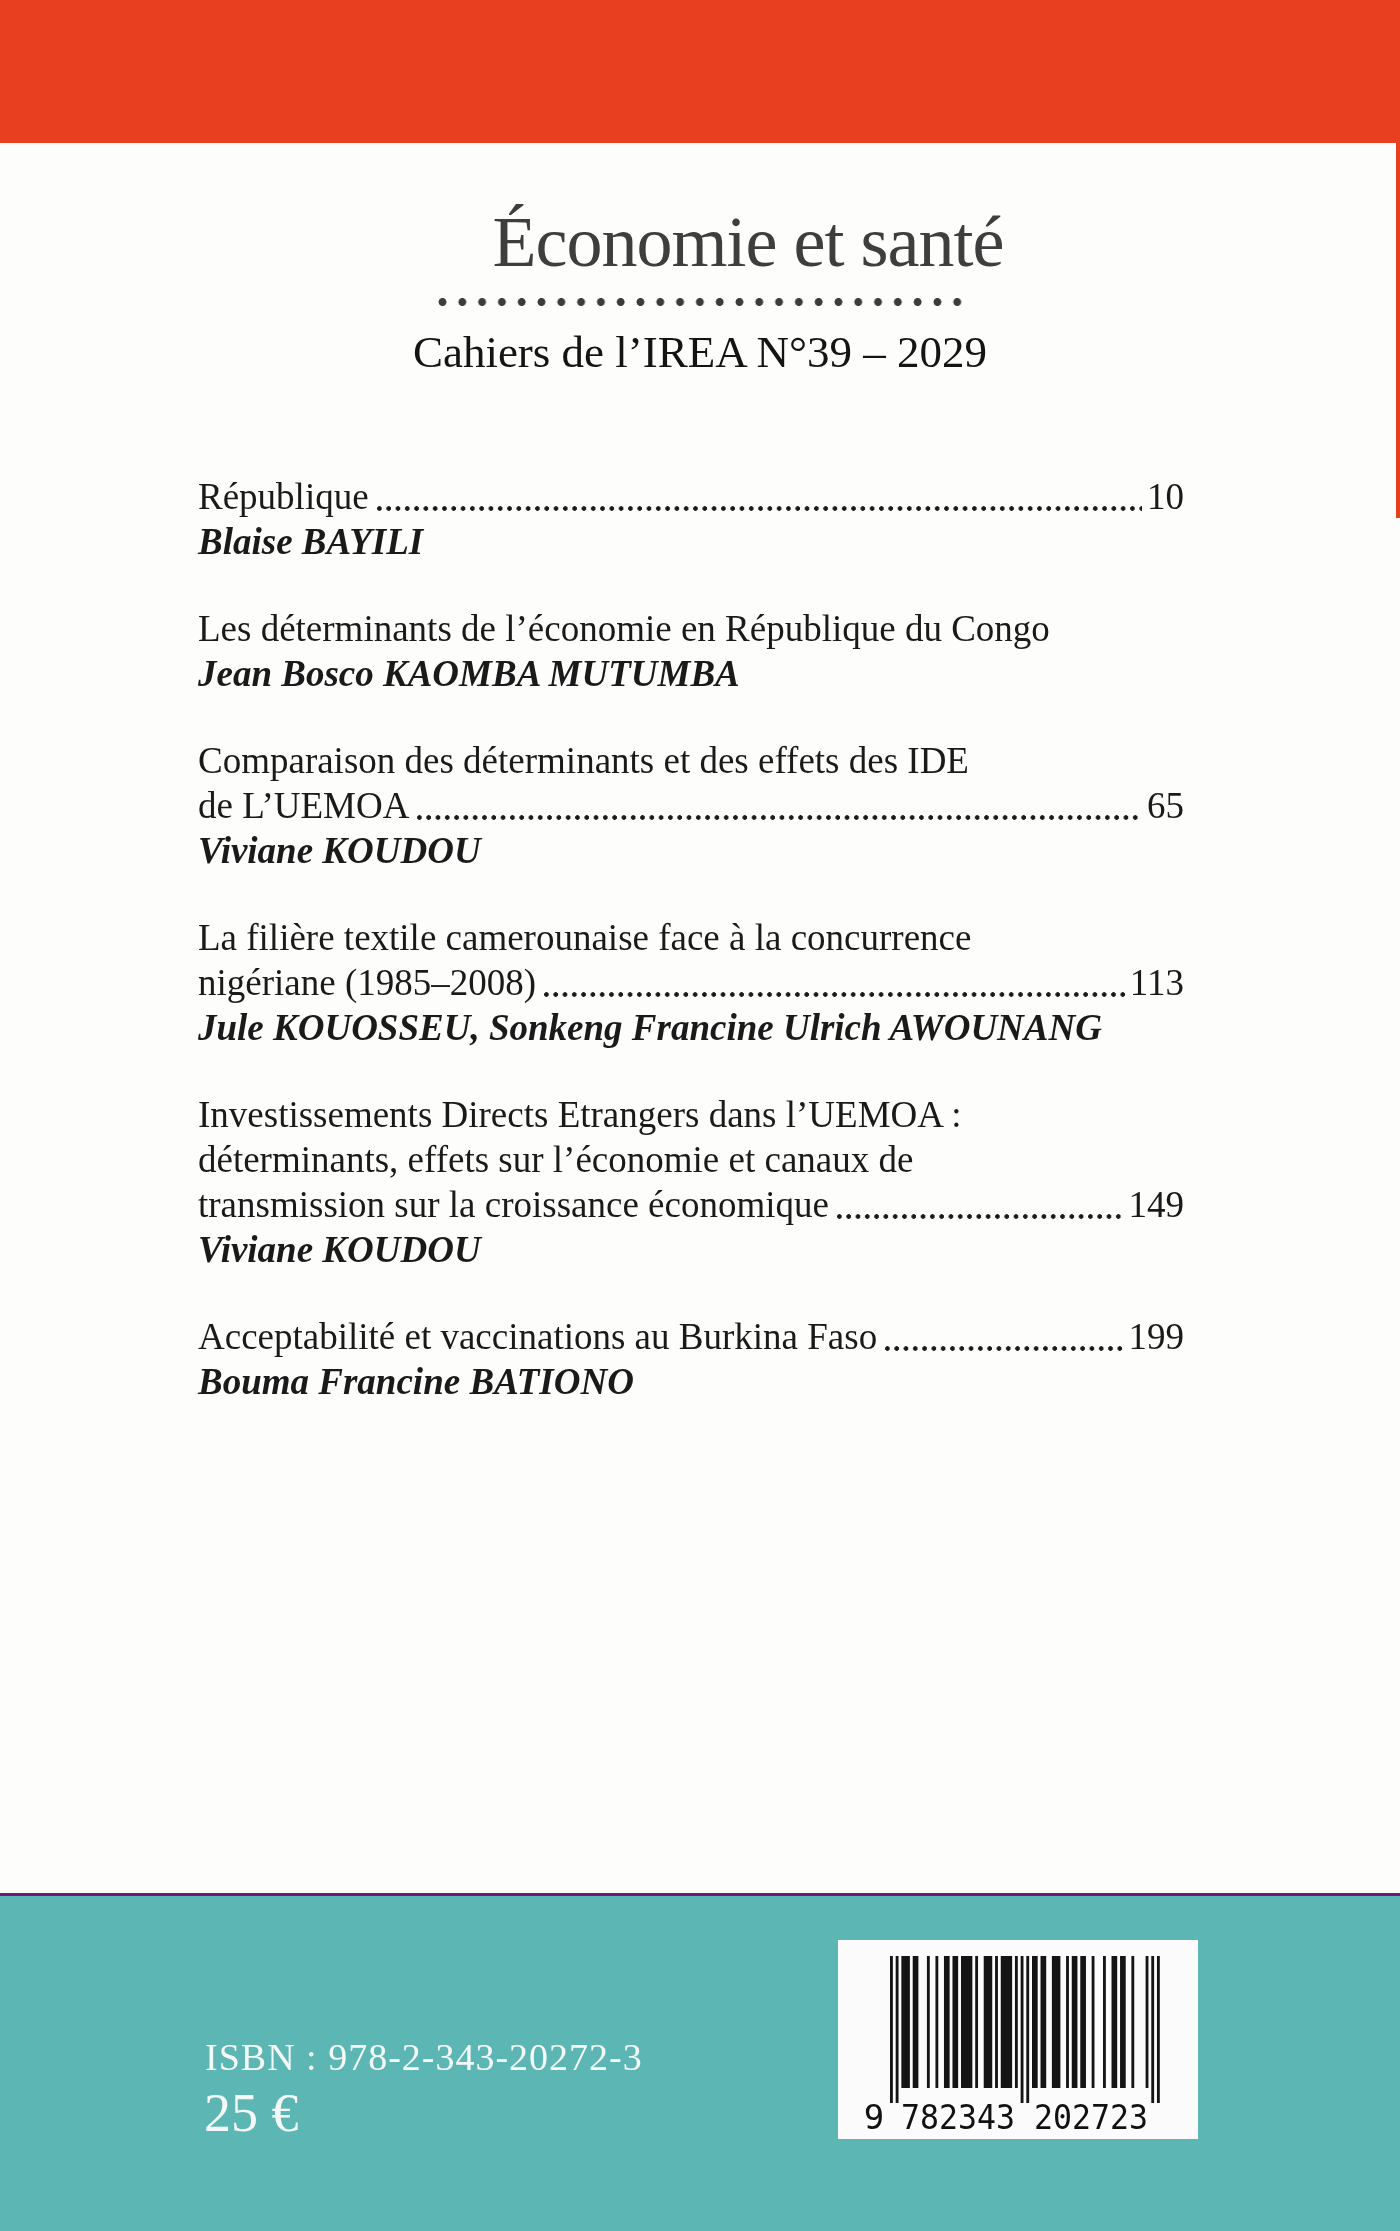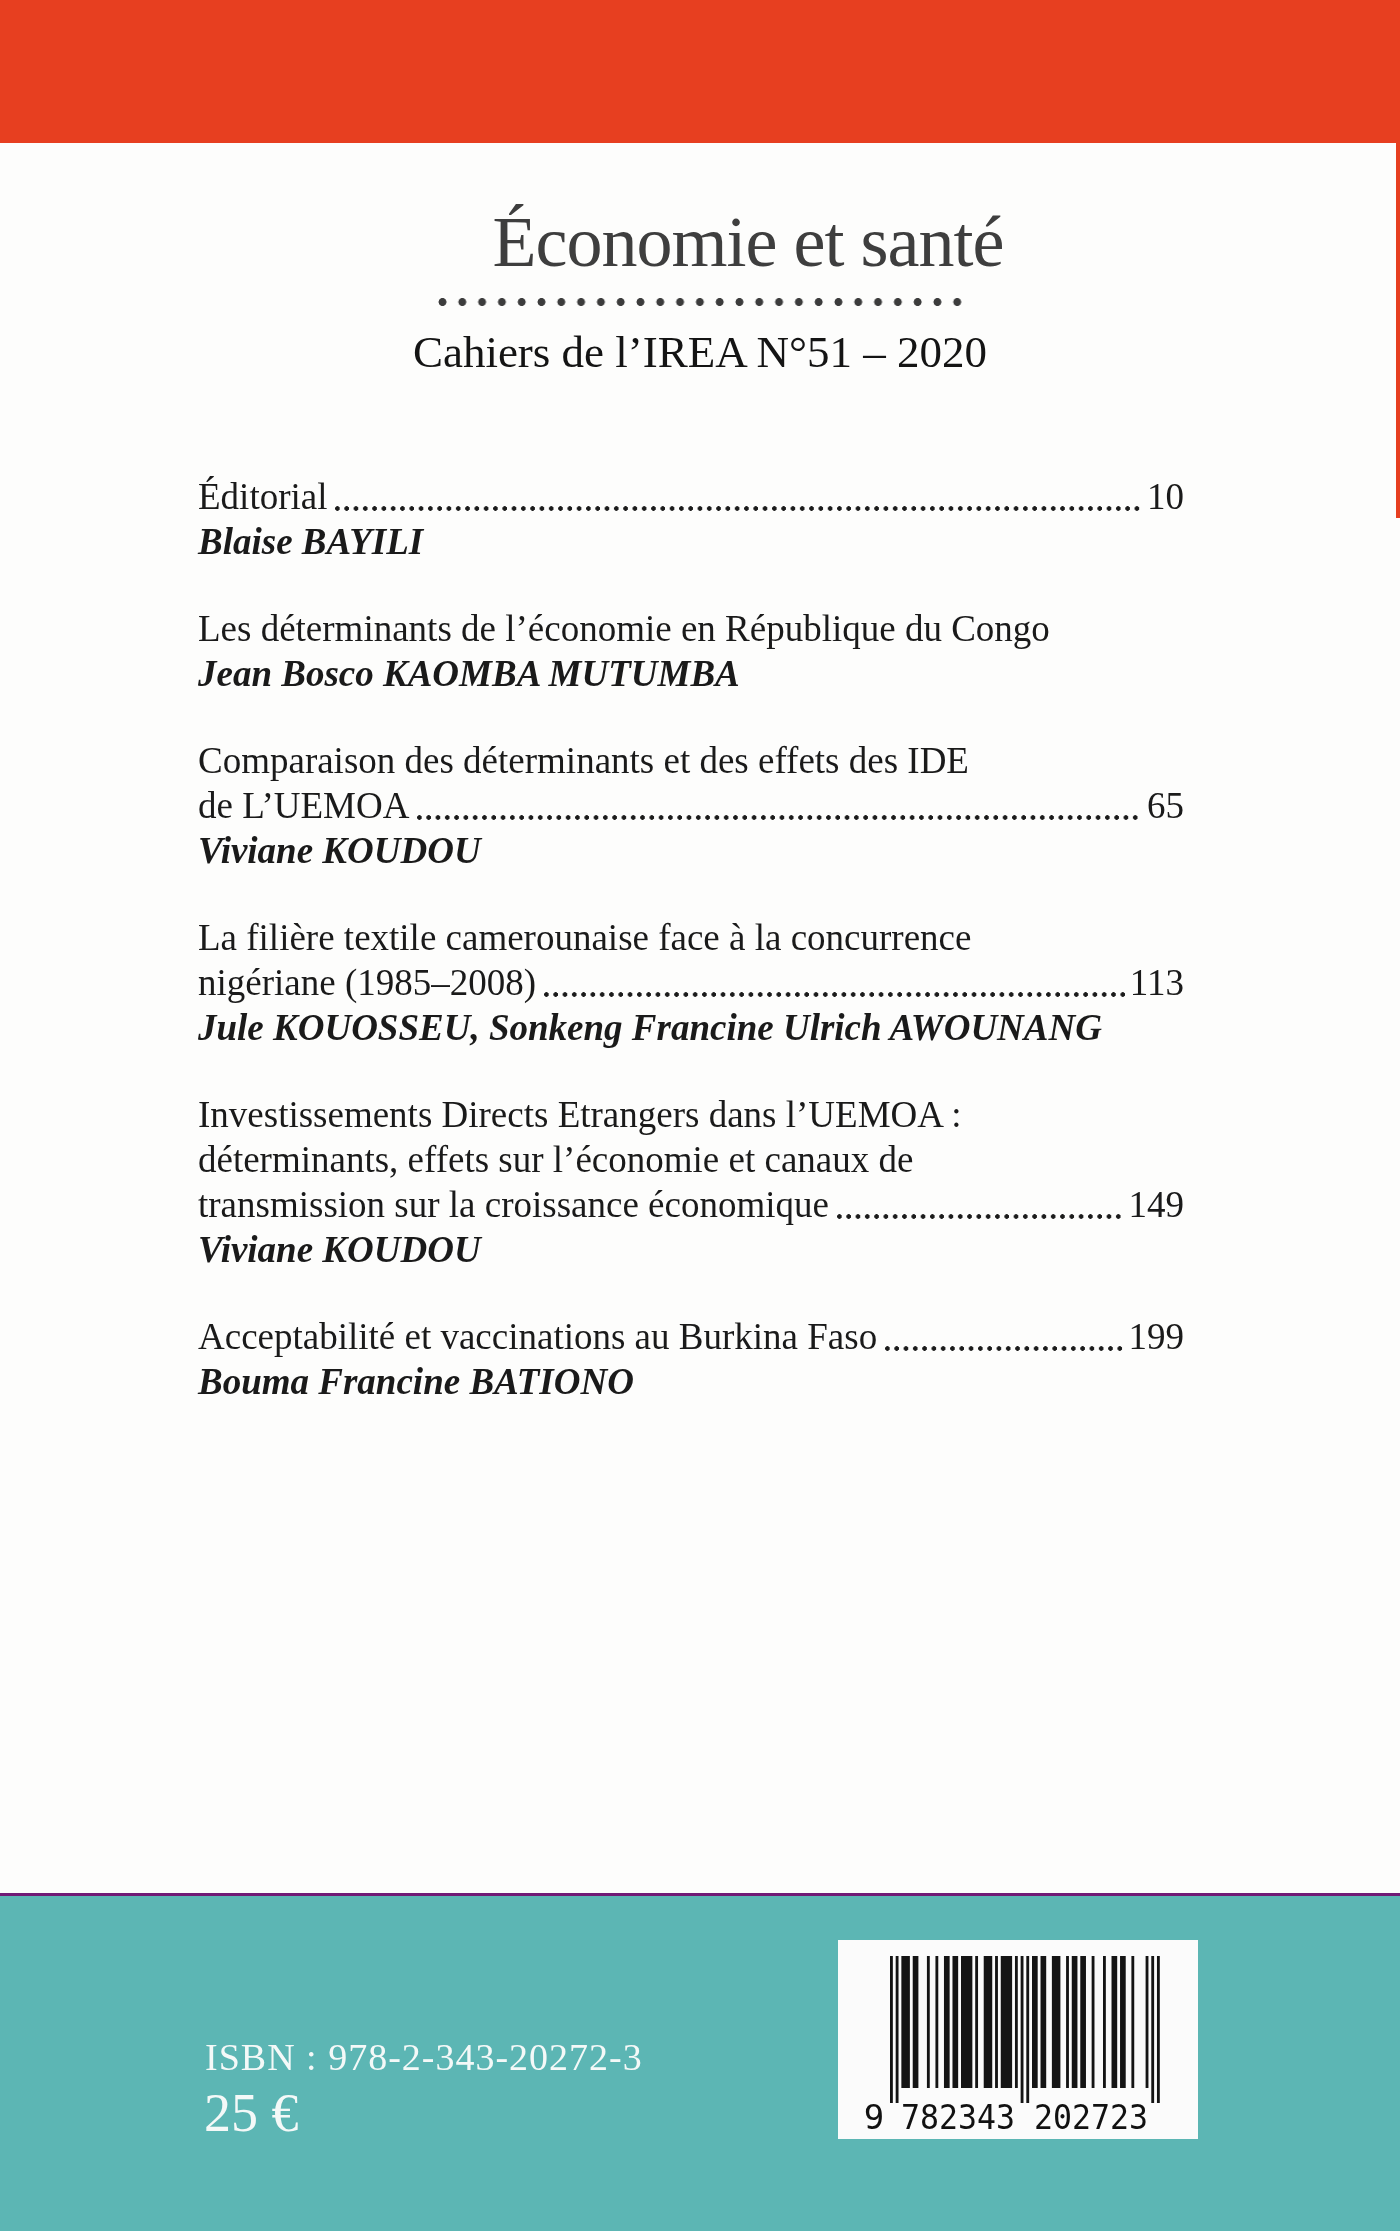--- a/index.html
+++ b/index.html
@@ -81,27 +81,27 @@
 <body>
 
 <div class="cover">
 
   <div class="band-red"></div>
   <div class="red-edge"></div>
 
   <header class="header">
     <h1 class="main-title">Économie et santé</h1>
     <div class="dotted-sep"></div>
-    <h2 class="subtitle">Cahiers de l’IREA N°51 – 2020</h2>
+    <h2 class="subtitle">Cahiers de l’IREA N°39 – 2029</h2>
   </header>
 
   <main class="toc" id="toc">
       <div class="toc-entry">
         <div class="toc-line toc-row">
-          <span class="t">Éditorial</span>
+          <span class="t">République</span>
           <span class="leader"></span>
           <span class="pg">10</span>
         </div>
         <div class="toc-author">Blaise BAYILI</div>
       </div>
       <div class="toc-entry">
         <div class="toc-line">Les déterminants de l’économie en République du Congo</div>
         <div class="toc-author">Jean Bosco KAOMBA MUTUMBA</div>
       </div>
       <div class="toc-entry">

